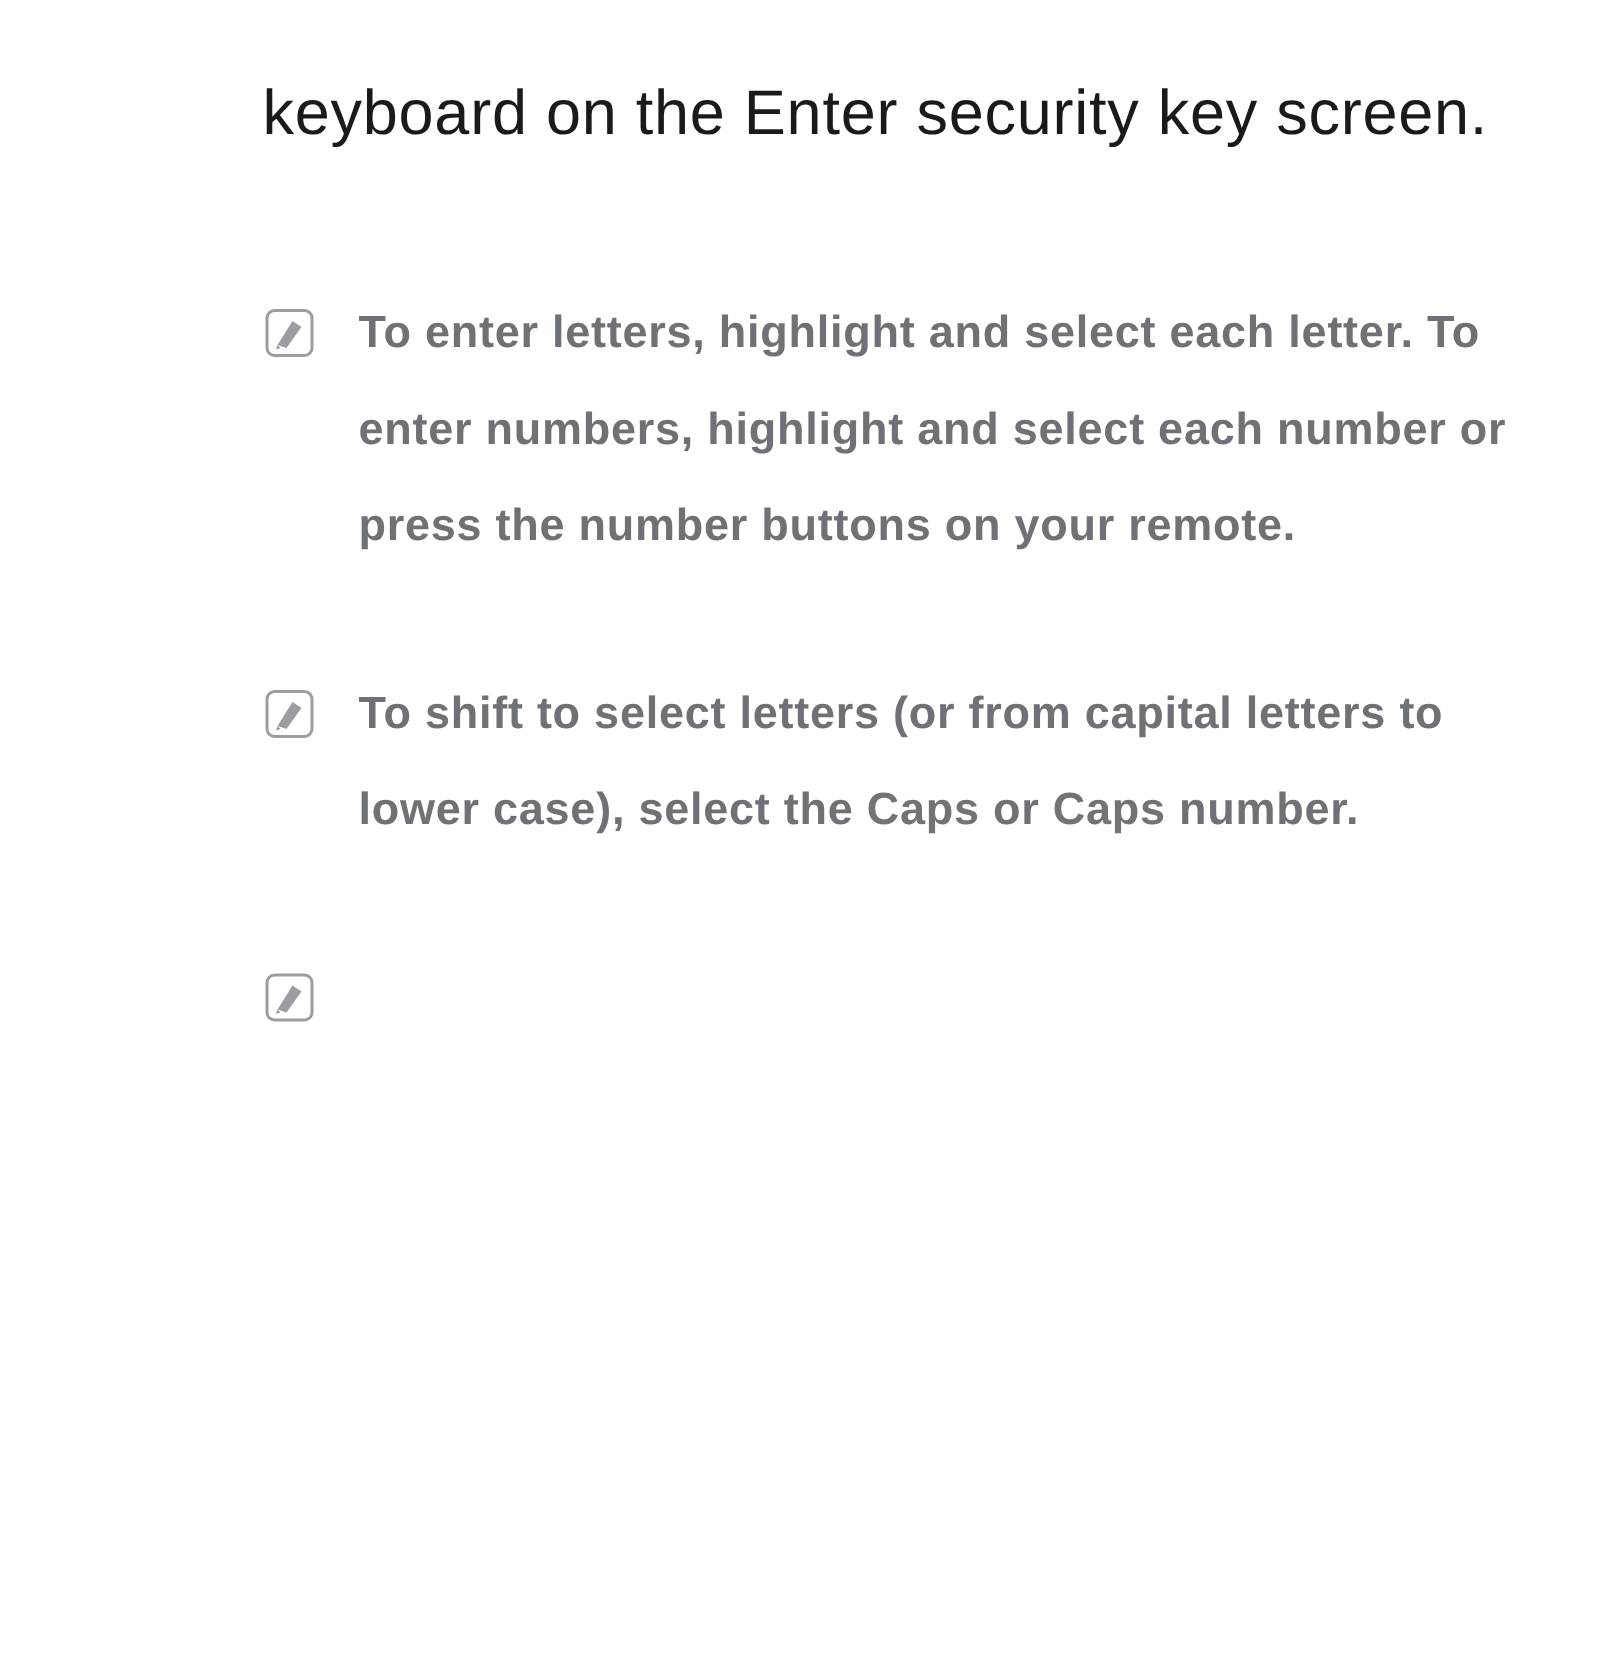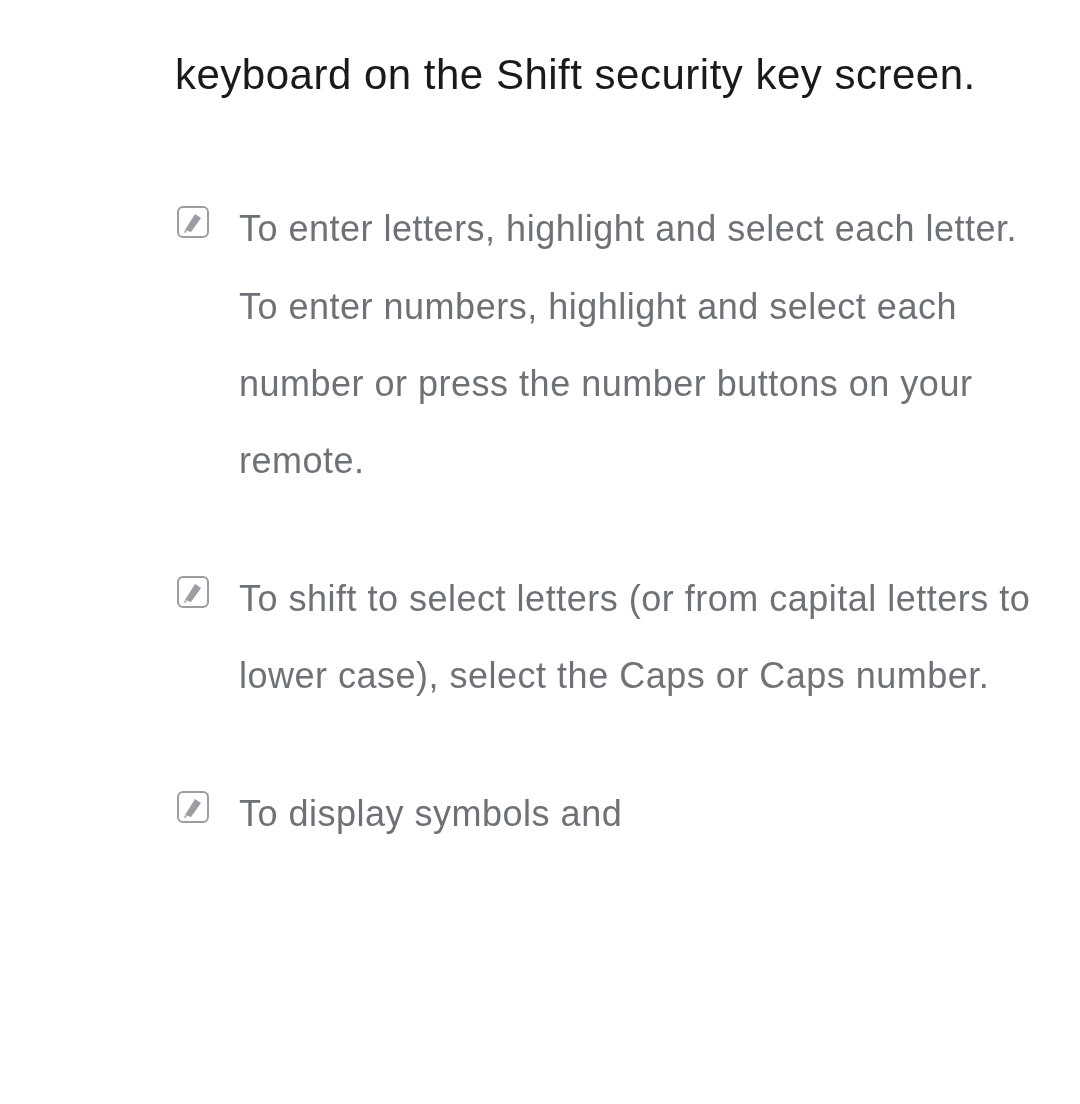--- a/index.html
+++ b/index.html
@@ -33,34 +33,34 @@
       width: 36px;
       height: 36px;
       margin-right: 28px;
       margin-top: 14px;
     }
     .note-icon svg {
       width: 100%;
       height: 100%;
     }
     .note-text {
-      font-size: 36px;
+      font-size: 30px;
       line-height: 2.15;
       color: #6e7276;
-      font-weight: 400;
+      font-weight: 700;
       letter-spacing: 0.5px;
     }
     .highlight {
       color: #737373;
     }
   </style>
 </head>
 <body>
 
-<div class="intro-text">keyboard on the Shift security key screen.</div>
+<div class="intro-text">keyboard on the Enter security key screen.</div>
 
 <div class="note-item">
   <span class="note-icon">
     <svg viewBox="0 0 36 36" fill="none" stroke="#9a9ea2" stroke-width="2">
       <rect x="3" y="3" width="30" height="30" rx="5" ry="5"></rect>
       <path d="M 10 26 L 20 10 L 26 14 L 16 28 L 10 26 Z" fill="#9a9ea2" stroke="none"></path>
       <path d="M 10 26 L 9 29 L 12 28 Z" fill="#9a9ea2" stroke="none"></path>
     </svg>
   </span>
   <div class="note-text">To enter letters, highlight and select each letter. To enter numbers, highlight and select each number or press the number buttons on your remote.</div>
@@ -78,14 +78,13 @@
 </div>
 
 <div class="note-item">
   <span class="note-icon">
     <svg viewBox="0 0 36 36" fill="none" stroke="#9a9ea2" stroke-width="2">
       <rect x="3" y="3" width="30" height="30" rx="5" ry="5"></rect>
       <path d="M 10 26 L 20 10 L 26 14 L 16 28 L 10 26 Z" fill="#9a9ea2" stroke="none"></path>
       <path d="M 10 26 L 9 29 L 12 28 Z" fill="#9a9ea2" stroke="none"></path>
     </svg>
   </span>
-  <div class="note-text">To display symbols and</div>
 </div>
 
 </body></html>

